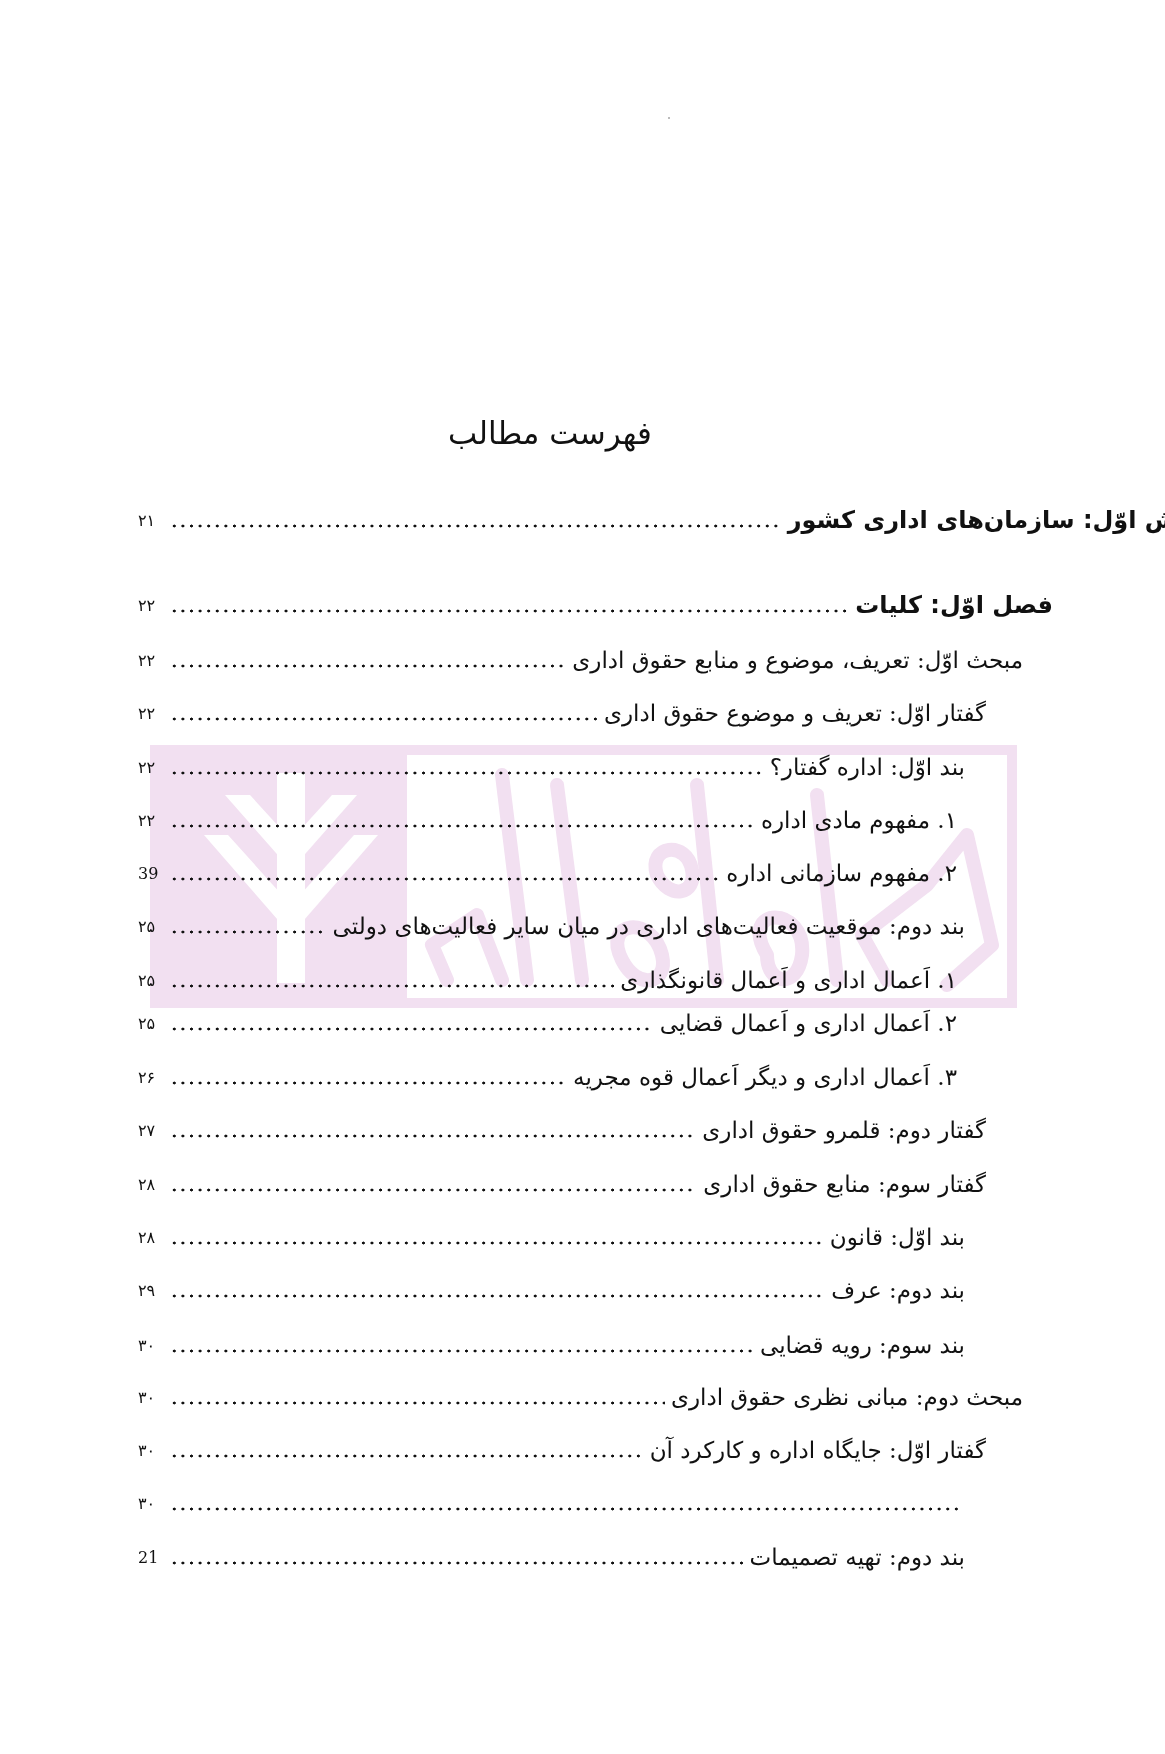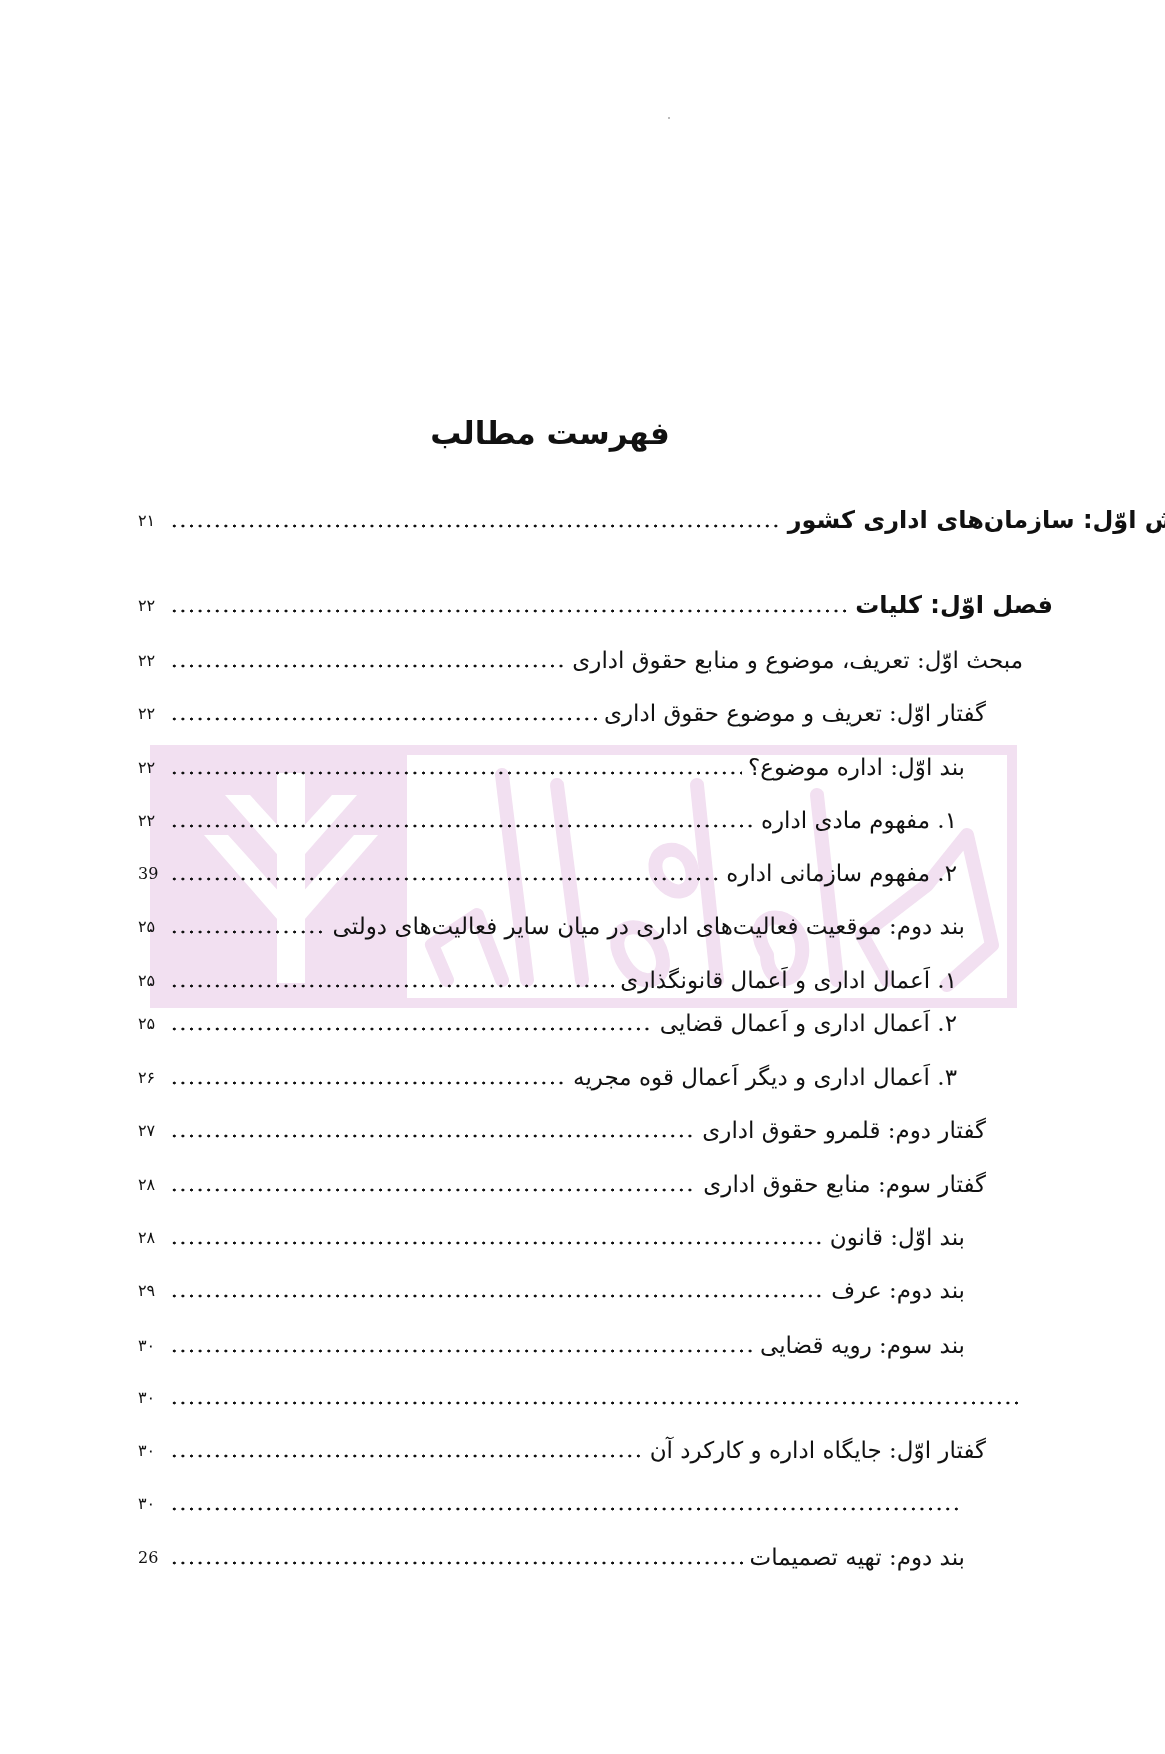--- a/index.html
+++ b/index.html
@@ -13,21 +13,21 @@
       background: #f2e0f1; z-index: 0;
     }
     .watermark .inner {
       position: absolute; left: 257px; top: 10px; width: 600px; height: 243px;
       background: #ffffff;
     }
     .watermark svg { position: absolute; left: 0; top: 0; }
     .speck { position: absolute; left: 668px; top: 117px; width: 2px; height: 2px; background: #bbb; }
     .title {
       position: absolute; top: 415px; left: 0; width: 1100px; text-align: center;
-      font-family: "DejaVu Sans", sans-serif; font-weight: bold; font-size: 31px;
+      font-family: "DejaVu Sans", sans-serif; font-weight: normal; font-size: 31px;
       direction: rtl; z-index: 2;
     }
     .toc { position: absolute; left: 0; top: 0; width: 1165px; height: 1754px; z-index: 2; }
     .row {
       position: absolute; left: 138px; height: 40px; display: flex; align-items: center;
       direction: rtl; white-space: nowrap;
     }
     .row .label { font-size: 23px; padding-left: 4px; }
     .row .leader {
       flex: 1 1 auto; height: 4px; margin: 0 2px;
@@ -89,21 +89,21 @@
     <span class="label">مبحث اوّل: تعریف، موضوع و منابع حقوق اداری</span>
     <span class="leader"></span>
     <span class="page">۲۲</span>
   </div>
   <div class="row" style="top:693px; width:848px;">
     <span class="label">گفتار اوّل: تعریف و موضوع حقوق اداری</span>
     <span class="leader"></span>
     <span class="page">۲۲</span>
   </div>
   <div class="row" style="top:747px; width:827px;">
-    <span class="label">بند اوّل: اداره موضوع؟</span>
+    <span class="label">بند اوّل: اداره گفتار؟</span>
     <span class="leader"></span>
     <span class="page">۲۲</span>
   </div>
   <div class="row" style="top:800px; width:819px;">
     <span class="label">۱. مفهوم مادی اداره</span>
     <span class="leader"></span>
     <span class="page">۲۲</span>
   </div>
   <div class="row" style="top:853px; width:819px;">
     <span class="label">۲. مفهوم سازمانی اداره</span>
@@ -149,30 +149,31 @@
     <span class="label">بند دوم: عرف</span>
     <span class="leader"></span>
     <span class="page">۲۹</span>
   </div>
   <div class="row" style="top:1325px; width:827px;">
     <span class="label">بند سوم: رویه قضایی</span>
     <span class="leader"></span>
     <span class="page">۳۰</span>
   </div>
   <div class="row" style="top:1377px; width:885px;">
+    <span class="label">مبحث دوم: مبانی نظری حقوق اداری</span>
     <span class="leader"></span>
     <span class="page">۳۰</span>
   </div>
   <div class="row" style="top:1430px; width:848px;">
     <span class="label">گفتار اوّل: جایگاه اداره و کارکرد آن</span>
     <span class="leader"></span>
     <span class="page">۳۰</span>
   </div>
   <div class="row" style="top:1483px; width:827px;">
     <span class="leader"></span>
     <span class="page">۳۰</span>
   </div>
   <div class="row" style="top:1537px; width:827px;">
     <span class="label">بند دوم: تهیه تصمیمات</span>
     <span class="leader"></span>
-    <span class="page">26</span>
+    <span class="page">21</span>
   </div>
 </div>
 
 </body></html>

